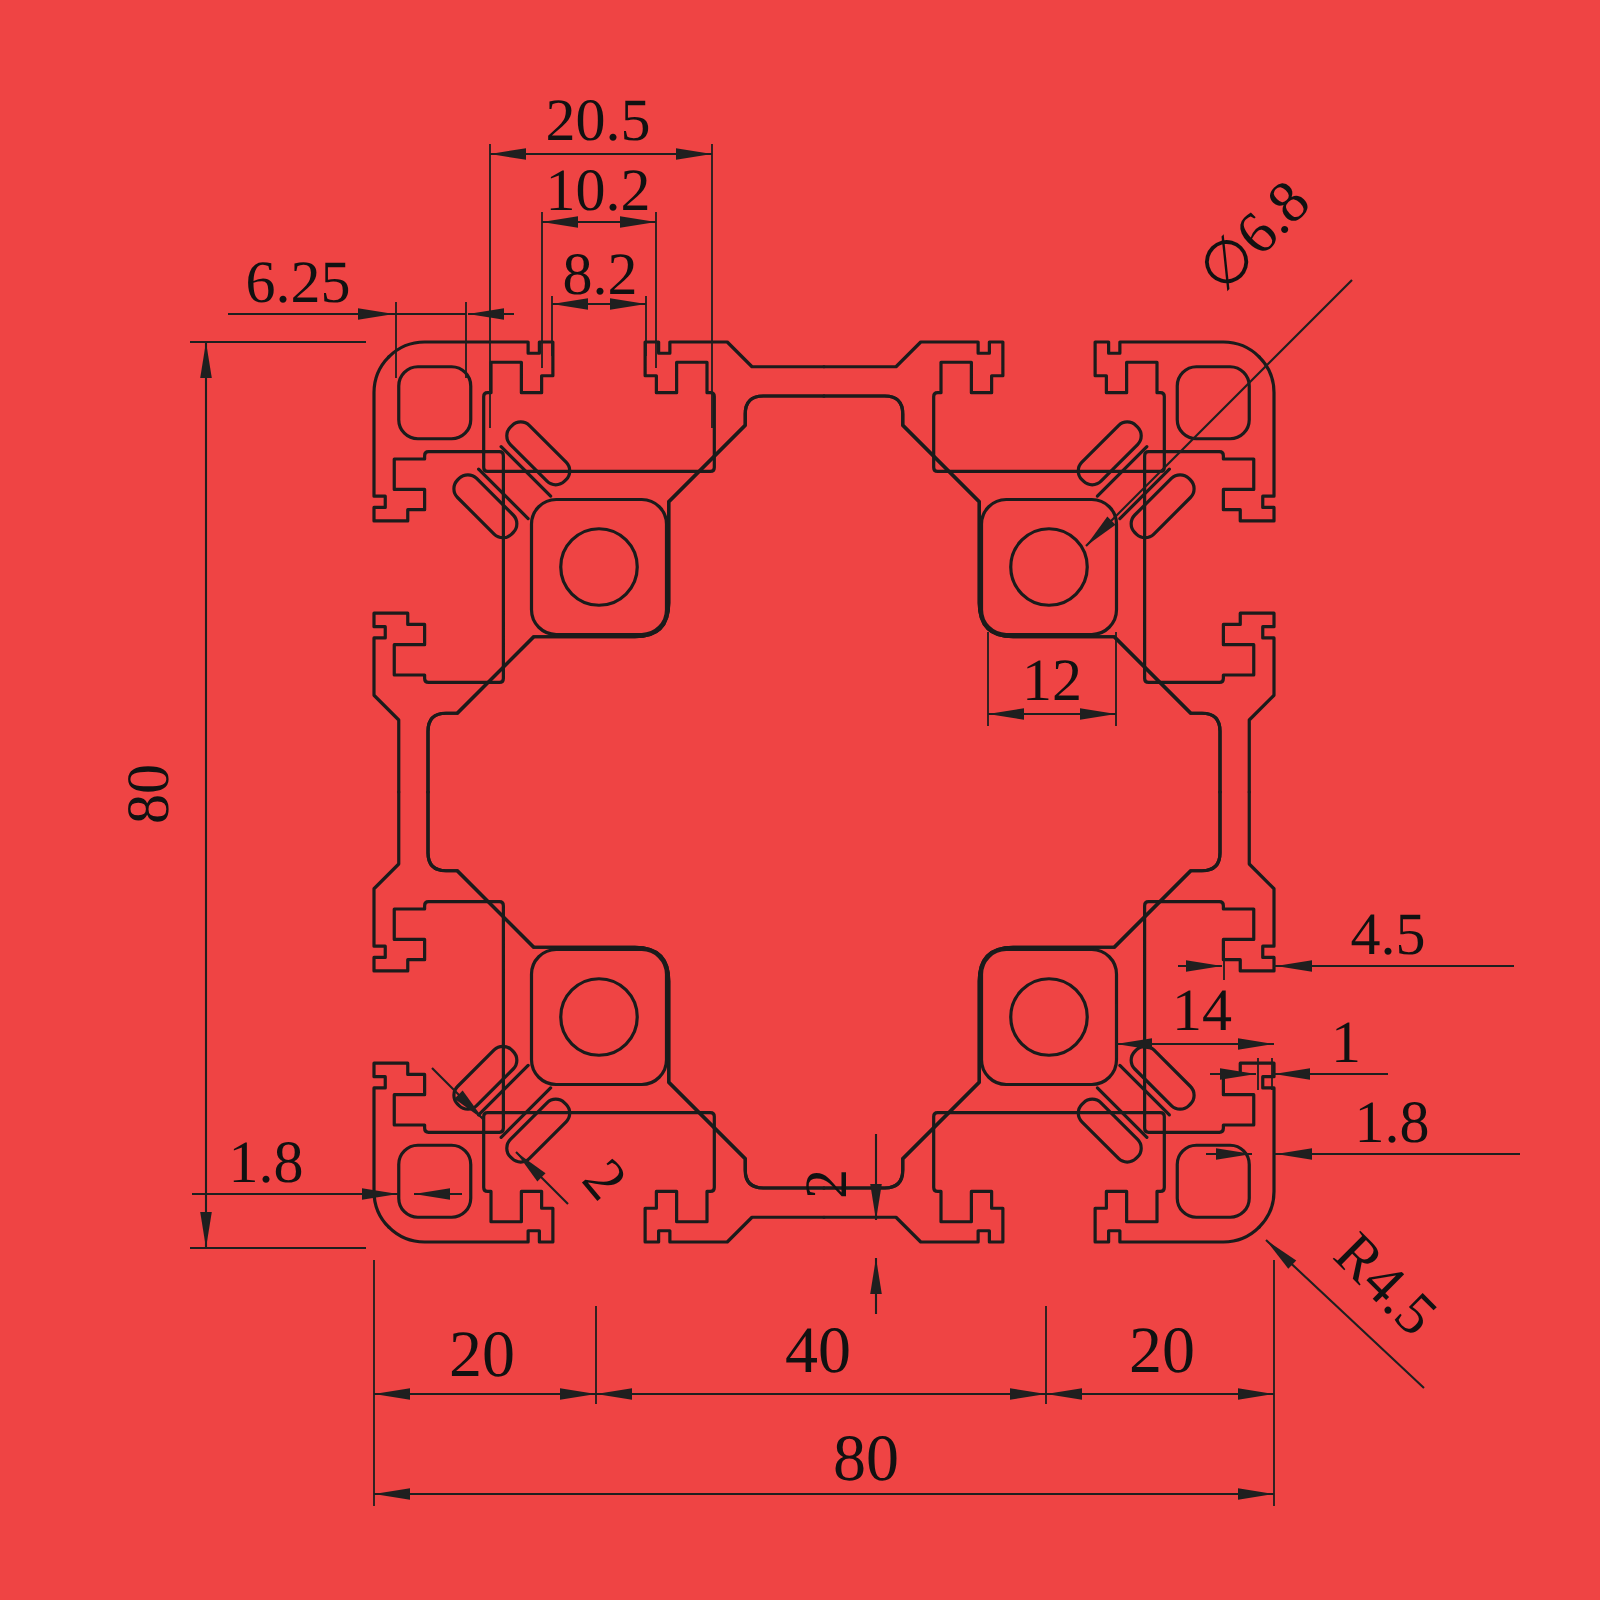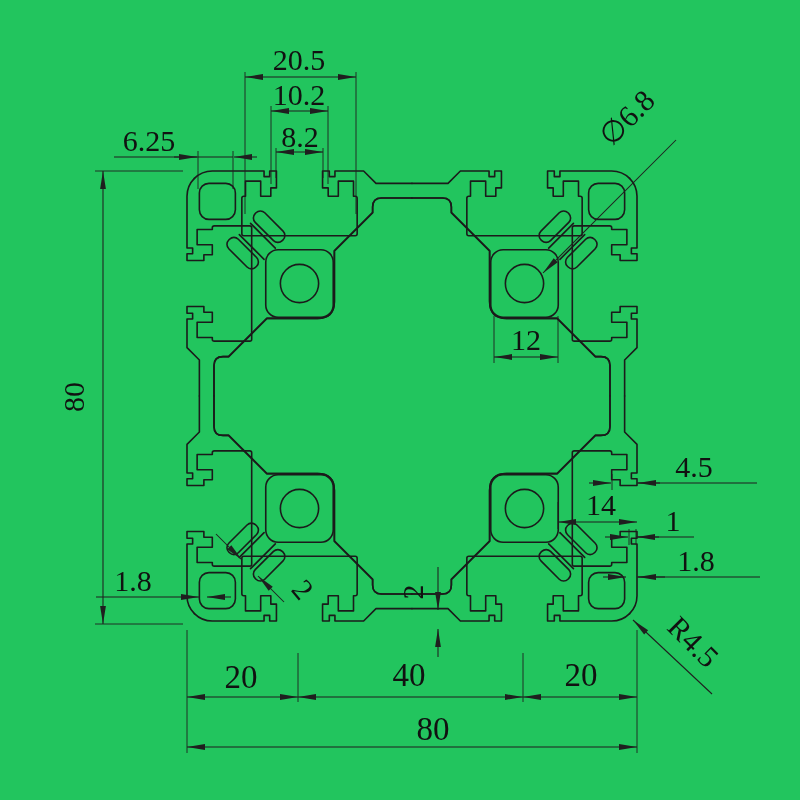--- a/index.html
+++ b/index.html
@@ -1,16 +1,16 @@
 <!DOCTYPE html>
 <html><head>
 <meta charset="utf-8">
 <style>
   html,body{margin:0;padding:0;background:#ffffff;}
-  .stage{width:800px;height:800px;background:#22c55e;position:relative;font-family:"Liberation Serif","DejaVu Serif",serif;}
+  .stage{width:800px;height:800px;background:#ef4444;position:relative;font-family:"Liberation Serif","DejaVu Serif",serif;}
   svg{display:block;}
   .profile-line{stroke:#1b1b1b;stroke-width:1.6;fill:none;vector-effect:non-scaling-stroke;stroke-linejoin:round;stroke-linecap:round;}
   .dim-line{stroke:#1f1f1f;stroke-width:1.05;fill:none;}
   .ext-line{stroke:#1f1f1f;stroke-width:0.9;fill:none;}
   .dim-text{fill:#111;font-family:"Liberation Serif","DejaVu Serif","DejaVu Sans",serif;font-size:30px;text-anchor:middle;}
   .dim-text-lg{font-size:33px;}
 </style>
 </head>
 <body>
 

